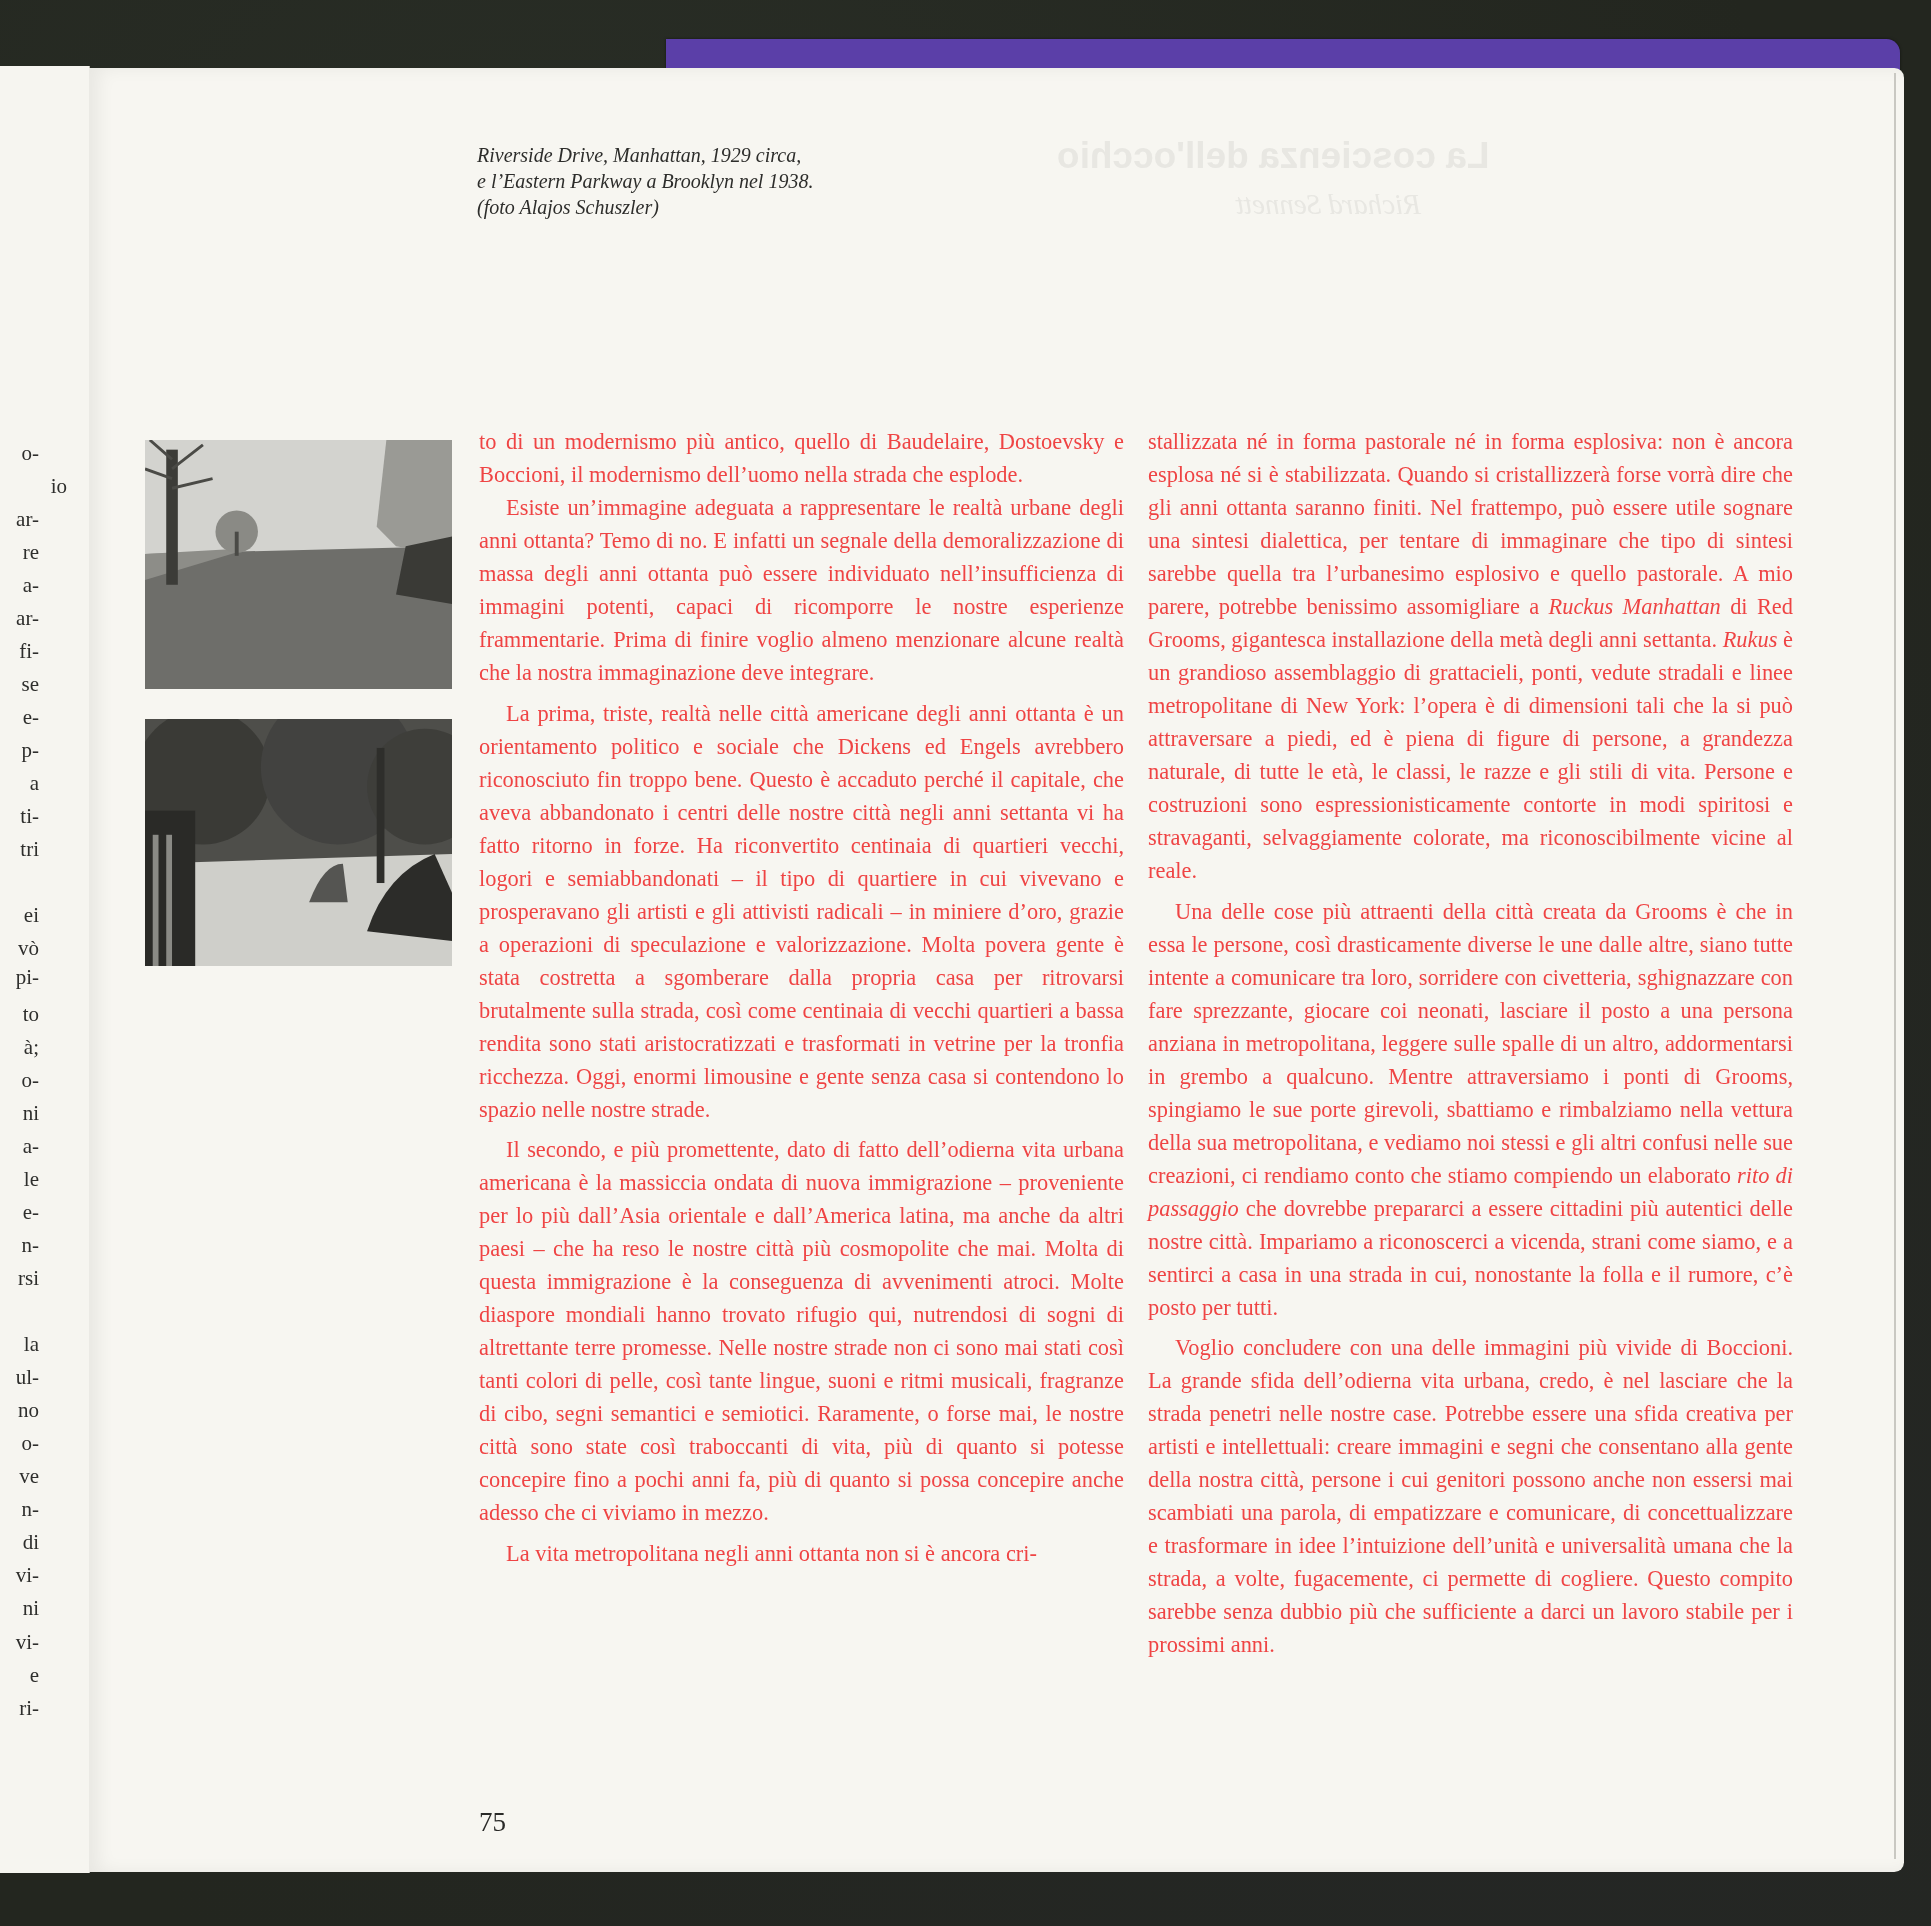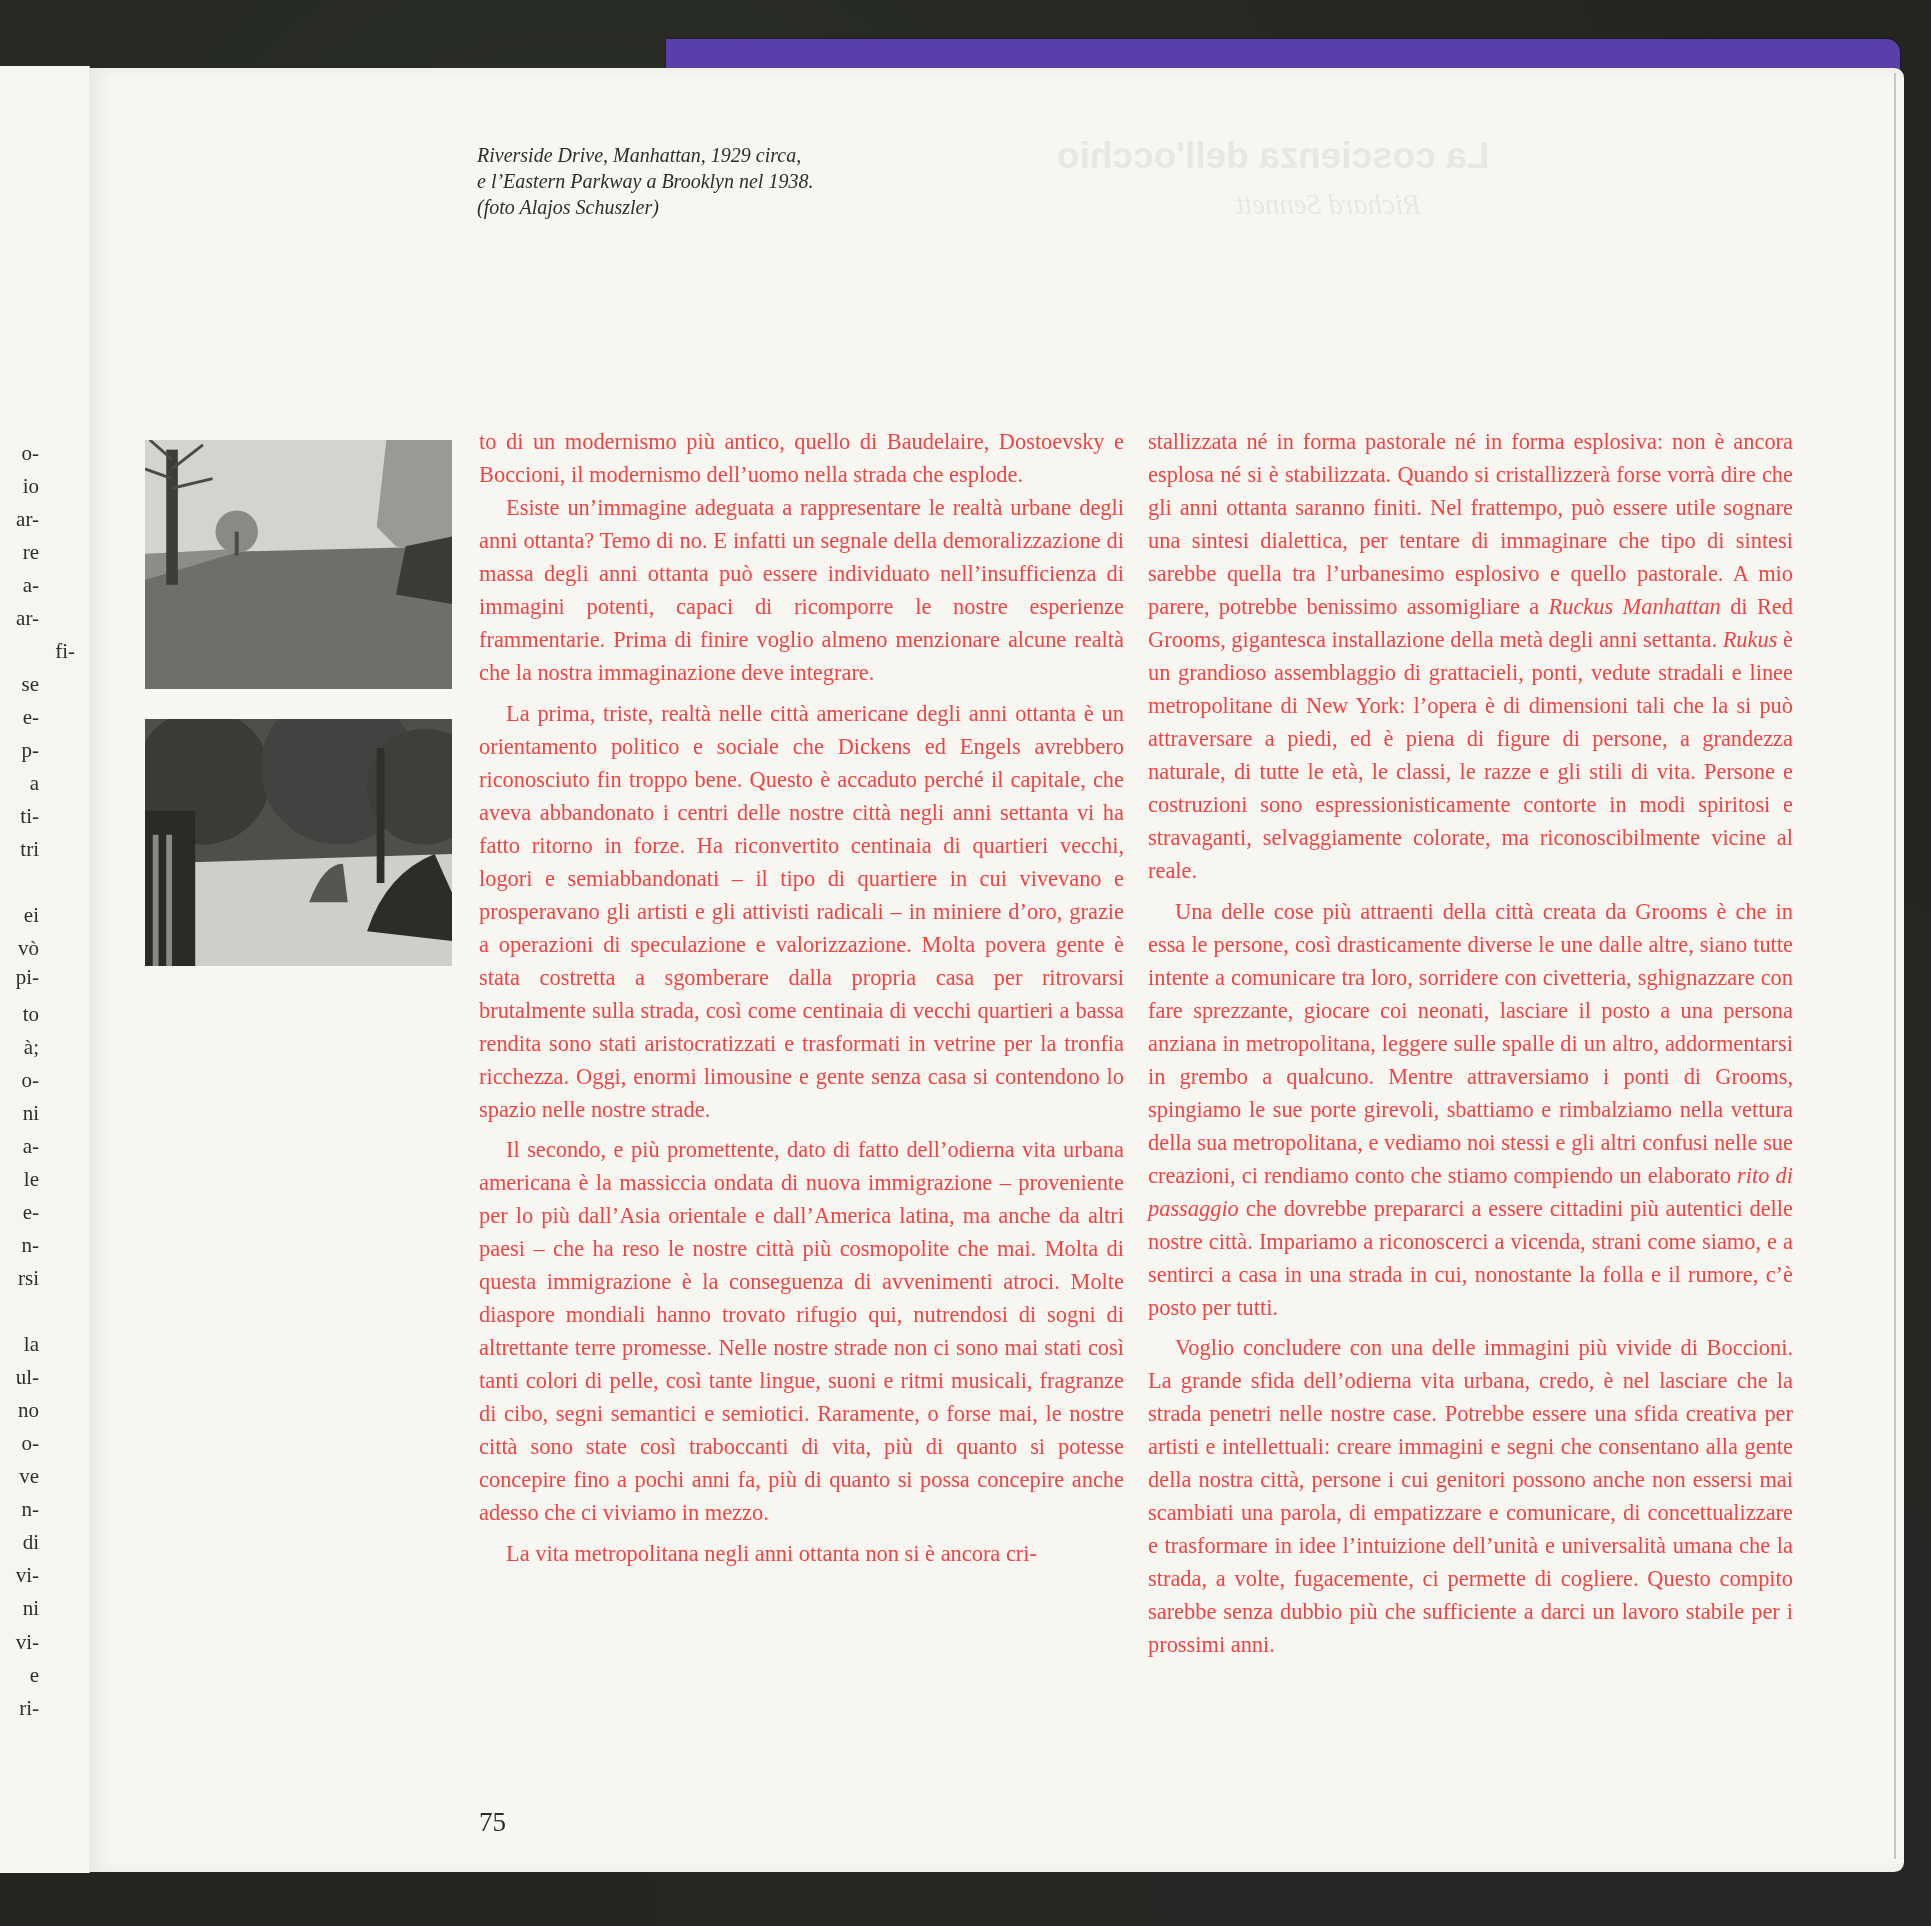--- a/index.html
+++ b/index.html
@@ -72,26 +72,26 @@
     }
   </style>
 </head>
 <body>
 
 <div class="bg-noise"></div>
 <div class="cover-purple"></div>
 
 <div class="prev-page" id="prev-page">
     <div class="frag" style="top: 371px;">o-</div>
-    <div class="frag" style="top: 404px;">io</div>
+    <div class="frag" style="top: 404px; padding-left: 28px;">io</div>
     <div class="frag" style="top: 437px;">ar-</div>
     <div class="frag" style="top: 470px;">re</div>
     <div class="frag" style="top: 503px;">a-</div>
     <div class="frag" style="top: 536px;">ar-</div>
-    <div class="frag" style="top: 569px; padding-left: 36px;">fi-</div>
+    <div class="frag" style="top: 569px;">fi-</div>
     <div class="frag" style="top: 602px;">se</div>
     <div class="frag" style="top: 635px;">e-</div>
     <div class="frag" style="top: 668px;">p-</div>
     <div class="frag" style="top: 701px;">a</div>
     <div class="frag" style="top: 734px;">ti-</div>
     <div class="frag" style="top: 767px;">tri</div>
     <div class="frag" style="top: 800px;"></div>
     <div class="frag" style="top: 833px;">ei</div>
     <div class="frag" style="top: 866px;">vò</div>
     <div class="frag" style="top: 895px;">pi-</div>

